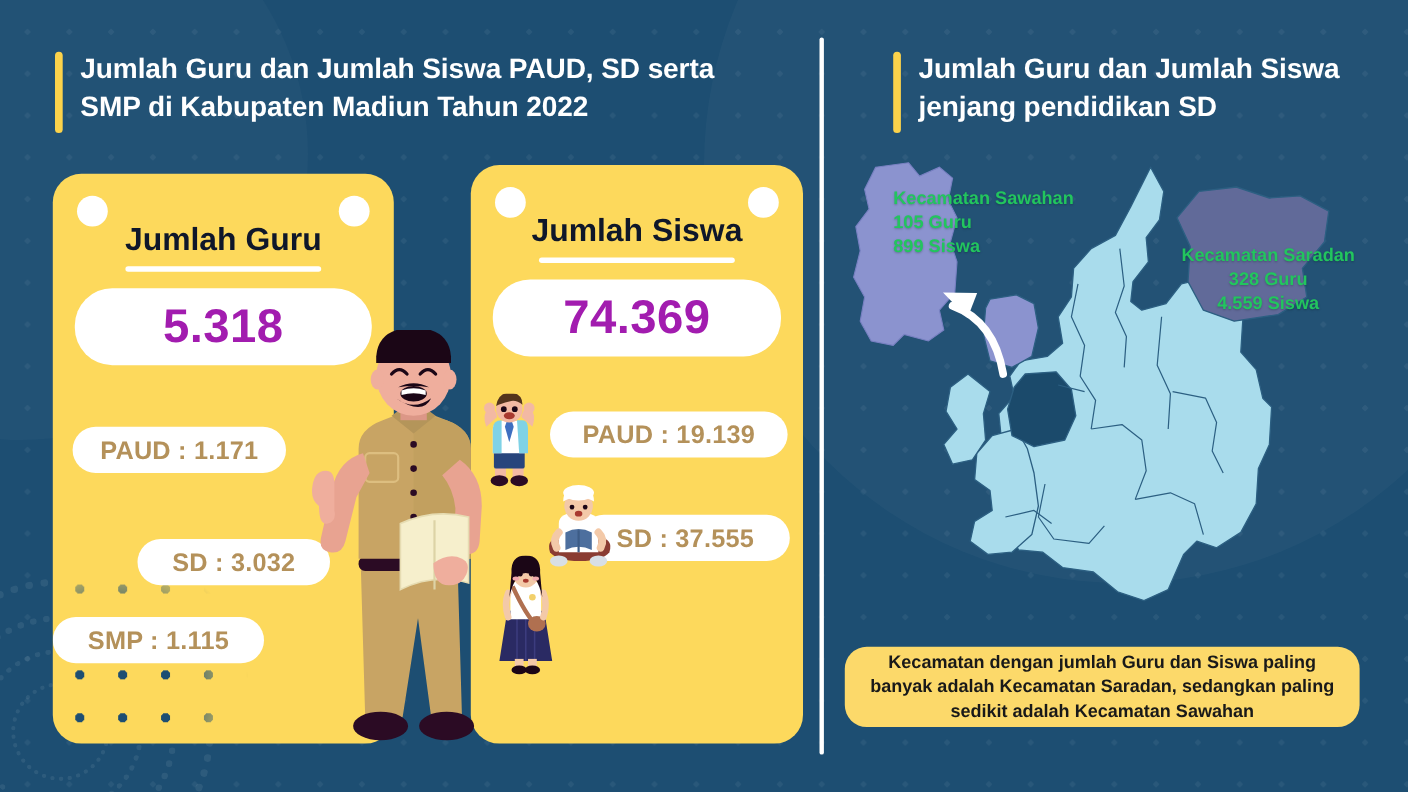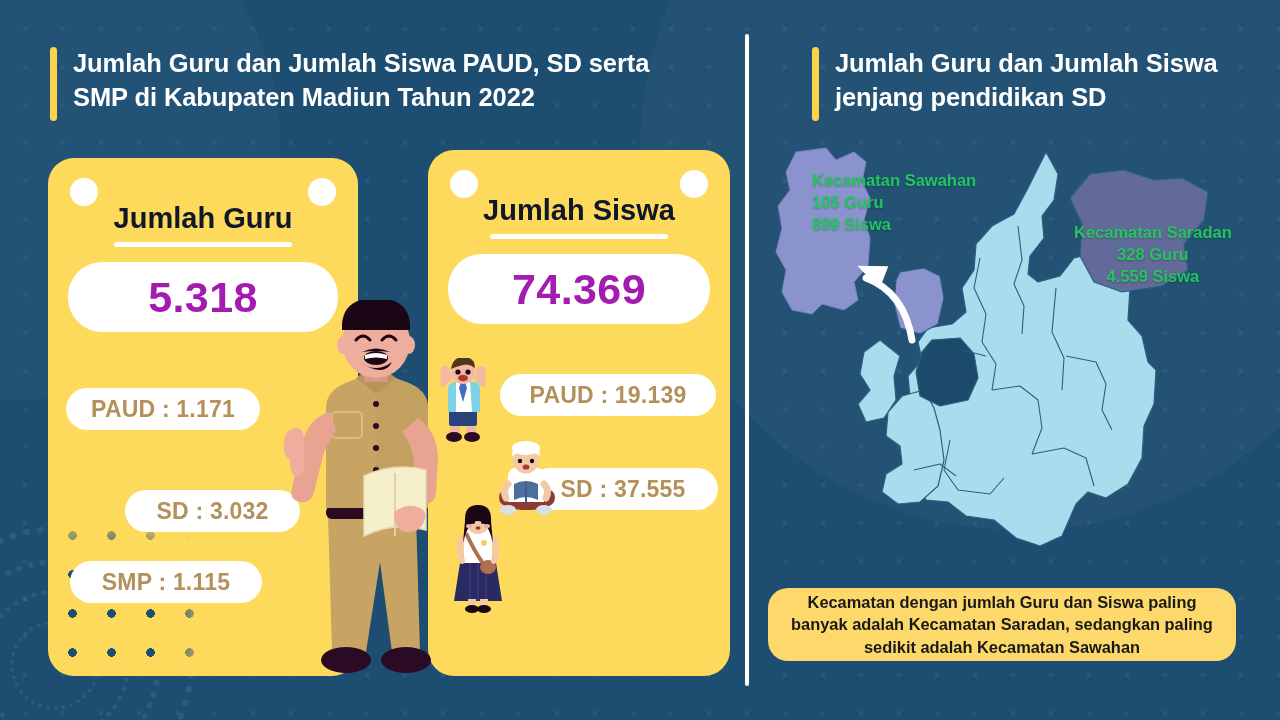--- a/index.html
+++ b/index.html
@@ -109,21 +109,21 @@
     background-image:radial-gradient(circle, #1d4e72 4.2px, transparent 4.4px);
     background-size:39px 39px;
     background-position:5px 7px;
     opacity:0;
   }
 
   
   #card-guru { left:48px; top:158px; width:310px; height:518px; }
   #card-guru .pill-paud { left:18px;  top:230px; width:194px; }
   #card-guru .pill-sd   { left:77px;  top:332px; width:175px; }
-  #card-guru .pill-smp  { left:22px;  top:403px; width:192px; }
+  #card-guru .pill-smp  { left:0;  top:403px; width:192px; }
   #card-guru .card-dots {
     opacity:1;
     -webkit-mask-image:radial-gradient(ellipse 170px 170px at 18% 90%, #000 35%, transparent 72%);
             mask-image:radial-gradient(ellipse 170px 170px at 18% 90%, #000 35%, transparent 72%);
   }
   
   #card-siswa { left:428px; top:150px; width:302px; height:526px; }
   #card-siswa .pill-paud { left:72px;  top:224px; width:216px; }
   #card-siswa .pill-sd   { left:100px; top:318px; width:190px; }
   #card-siswa .pill-smp  { left:84px;  top:404px; width:206px; }

